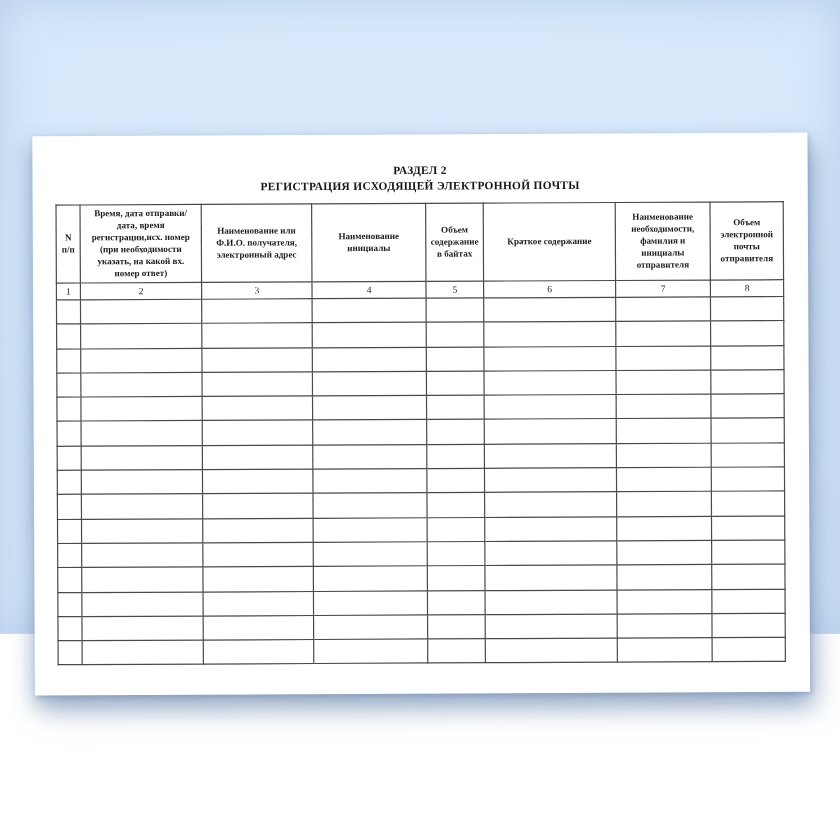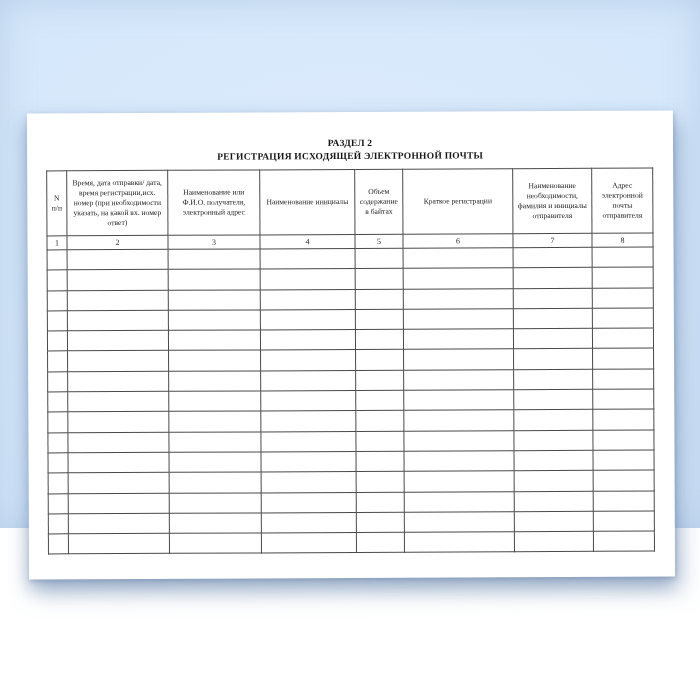--- a/index.html
+++ b/index.html
@@ -48,21 +48,21 @@
     color: #1b1b1b;
   }
   table.reg th, table.reg td {
     border: 1px solid #4a4a4a;
     text-align: center;
     vertical-align: middle;
     overflow: hidden;
   }
   tr.hdr-row th {
     height: 62px;
-    font-weight: normal;
+    font-weight: bold;
     font-size: 7.6px;
     line-height: 10px;
     padding: 1px 3px;
     border-radius: 11px;
   }
   tr.hdr-row th:first-child {
     white-space: pre-line;
     padding: 1px 1px;
   }
   tr.num-row td {
@@ -98,23 +98,23 @@
         <col style="width:61px">
       </colgroup>
       <thead>
         <tr class="hdr-row">
             <th>N
 п/п</th>
             <th>Время, дата отправки/ дата, время регистрации,исх. номер (при необходимости указать, на какой вх. номер ответ)</th>
             <th>Наименование или Ф.И.О. получателя, электронный адрес</th>
             <th>Наименование инициалы</th>
             <th>Объем содержание в байтах</th>
-            <th>Краткое регистрации</th>
+            <th>Краткое содержание</th>
             <th>Наименование необходимости, фамилия и инициалы отправителя</th>
-            <th>Адрес электронной почты отправителя</th>
+            <th>Объем электронной почты отправителя</th>
           </tr>
         <tr class="num-row">
             <td>1</td>
             <td>2</td>
             <td>3</td>
             <td>4</td>
             <td>5</td>
             <td>6</td>
             <td>7</td>
             <td>8</td>

